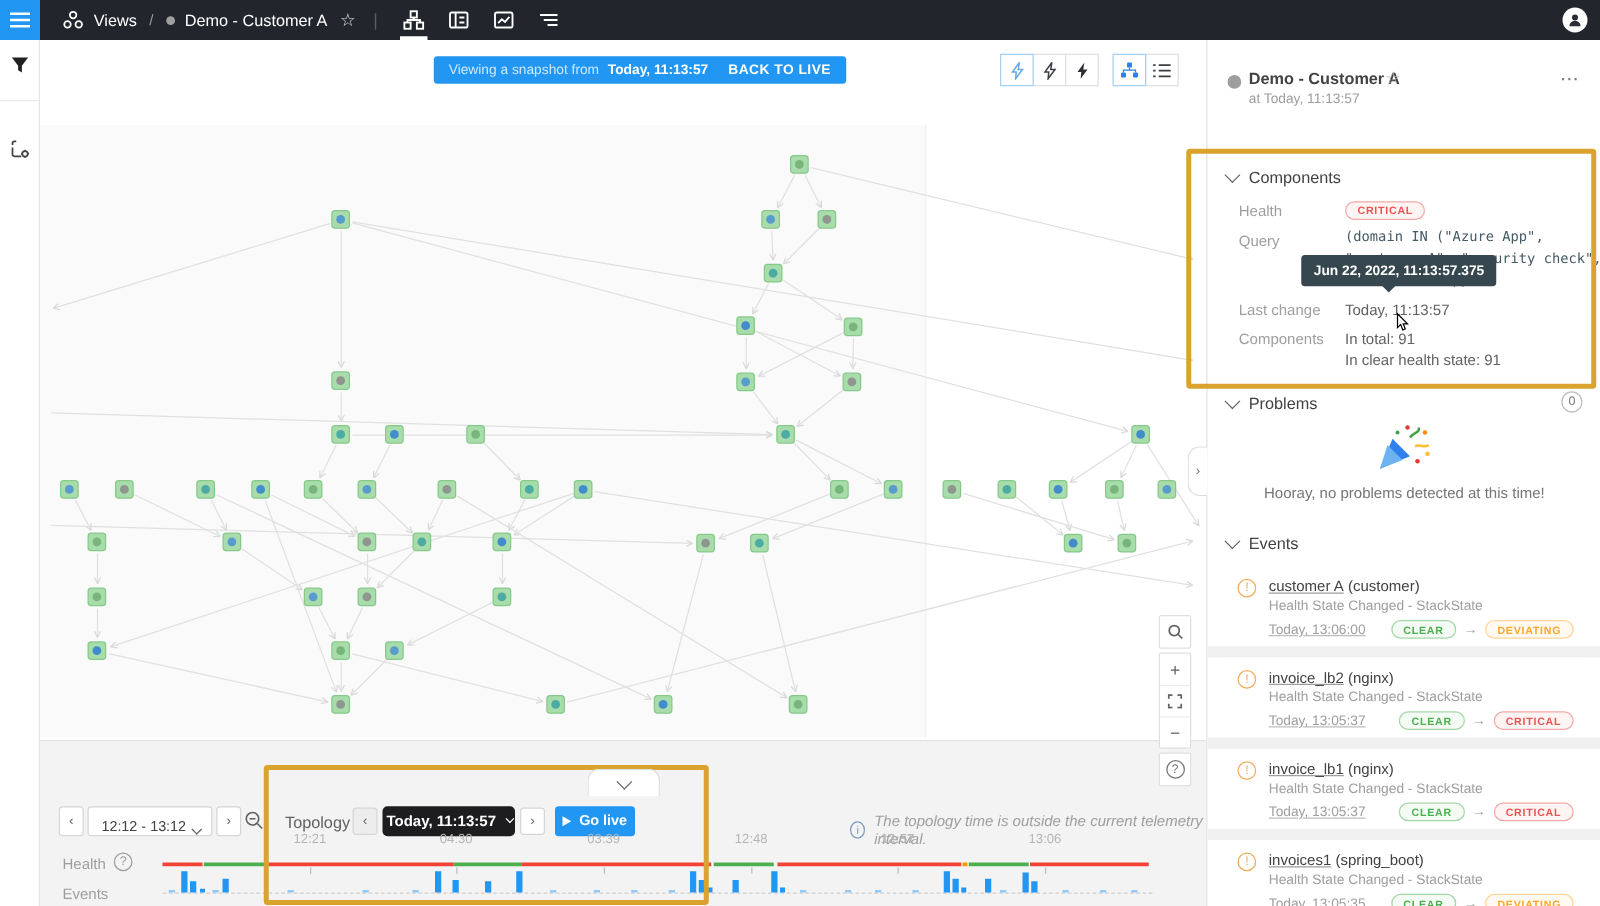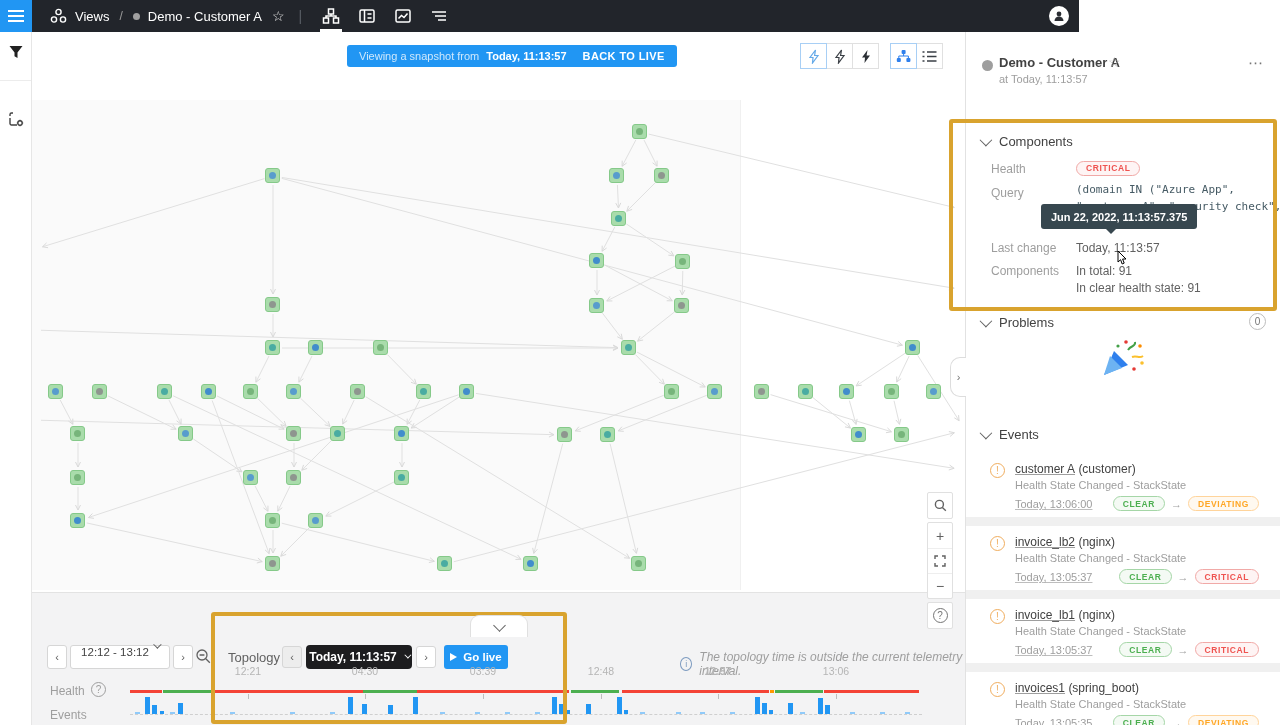--- a/index.html
+++ b/index.html
@@ -1,21 +1,21 @@
 <!DOCTYPE html>
 <html><head>
 <meta charset="utf-8">
 <style>
   * { box-sizing: border-box; margin: 0; padding: 0; }
   html,body { width:1280px; height:725px; overflow:hidden; background:#fff;
     font-family:"Liberation Sans", sans-serif; position:relative; }
   .abs { position:absolute; }
 
   
-  .topbar { position:absolute; left:0; top:0; width:1079px; height:32px; background:#22252b;
+  .topbar { position:absolute; left:0; top:0; width:1280px; height:32px; background:#22252b;
     display:flex; align-items:center; color:#fff; z-index:60; }
   .hamburger { width:32px; height:32px; background:#2196f3; display:flex; flex-direction:column;
     justify-content:center; align-items:center; gap:3px; cursor:pointer; }
   .hamburger i { display:block; width:16px; height:2px; background:#fff; }
   .tb-logo { margin-left:18px; display:flex; align-items:center; }
   .tb-text { font-size:13px; margin-left:8px; }
   .tb-sep { color:#9e9e9e; margin:0 10px; font-size:12px; }
   .tb-dot { width:7px; height:7px; border-radius:50%; background:#a0a0a0; margin-right:8px; }
   .tb-star { color:#e0e0e0; font-size:14px; margin-left:10px; }
   .tb-vsep { color:#5a5e66; margin:0 14px; font-size:14px; }
@@ -60,21 +60,21 @@
   
   .tl-panel { position:absolute; left:32px; top:592px; width:933px; height:133px; background:#f3f3f4;
     border-top:1px solid #e3e3e3; }
   .collapse-tab { position:absolute; left:438px; top:22px; width:58px; height:22px; background:#fff;
     border:1px solid #e0e0e0; border-bottom:none; border-radius:9px 9px 0 0; display:flex;
     align-items:center; justify-content:center; z-index:46; cursor:pointer; }
   .sqbtn { position:absolute; top:52px; height:24px; background:#fff; border:1px solid #d6d6d6;
     border-radius:3px; display:flex; align-items:center; justify-content:center; font-size:11px;
     color:#616161; cursor:pointer; }
   .range-sel { position:absolute; left:38px; top:52px; width:100px; height:24px; background:#fff;
-    border:1px solid #d6d6d6; border-radius:3px; display:flex; align-items:flex-start; justify-content:center;
+    border:1px solid #d6d6d6; border-radius:3px; display:flex; align-items:flex-end; justify-content:center;
     gap:4px; font-size:11.5px; color:#424242; cursor:pointer; }
   .tl-label { position:absolute; font-size:12px; color:#9e9e9e; }
   .time-pill { position:absolute; left:274px; top:52px; width:106px; height:24px; background:#1d1d1f;
     border-radius:4px; color:#fff; font-size:12px; font-weight:bold; display:flex; align-items:center;
     justify-content:center; gap:7px; cursor:pointer; }
   .golive { position:absolute; left:412px; top:52px; width:64px; height:24px; background:#2196f3;
     border-radius:3px; color:#fff; font-size:11.5px; font-weight:bold; display:flex; align-items:center;
     justify-content:center; gap:6px; cursor:pointer; }
   .golive .tri { width:0; height:0; border-left:7px solid #fff; border-top:4.5px solid transparent;
     border-bottom:4.5px solid transparent; }
@@ -703,20 +703,21 @@
     <polygon points="6,38 16,14 30,28" fill="#2f80ed"></polygon>
     <polygon points="6,38 12,19 24,31" fill="#6db3f2"></polygon>
     <path d="M30 13c3-5 8-3 7-8" fill="none" stroke="#43a047" stroke-width="2"></path>
     <path d="M34 20c5-2 7 2 11-1" fill="none" stroke="#fbc02d" stroke-width="2"></path>
     <circle cx="28" cy="5" r="1.8" fill="#e53935"></circle>
       <circle cx="42" cy="9" r="1.8" fill="#fb8c00"></circle>
     <circle cx="44" cy="26" r="1.8" fill="#fbc02d"></circle>
       <circle cx="36" cy="32" r="1.8" fill="#e53935"></circle>
     <circle cx="20" cy="9" r="1.6" fill="#43a047"></circle>
   </svg>
+  <div class="prob-msg" style="top:355px">Hooray, no problems detected at this time!</div>
 
   <div class="sec-head" style="top:395px">
     <span class="chev"></span>
     <span>Events</span>
   </div>
   <div id="events-list">
       <div class="ev-card" style="top: 421px;">
         <span class="ev-icon">!</span>
         <span class="ev-name"><u>customer A</u> <span class="t">(customer)</span></span>
         <span class="ev-det">Health State Changed  -  StackState</span>

